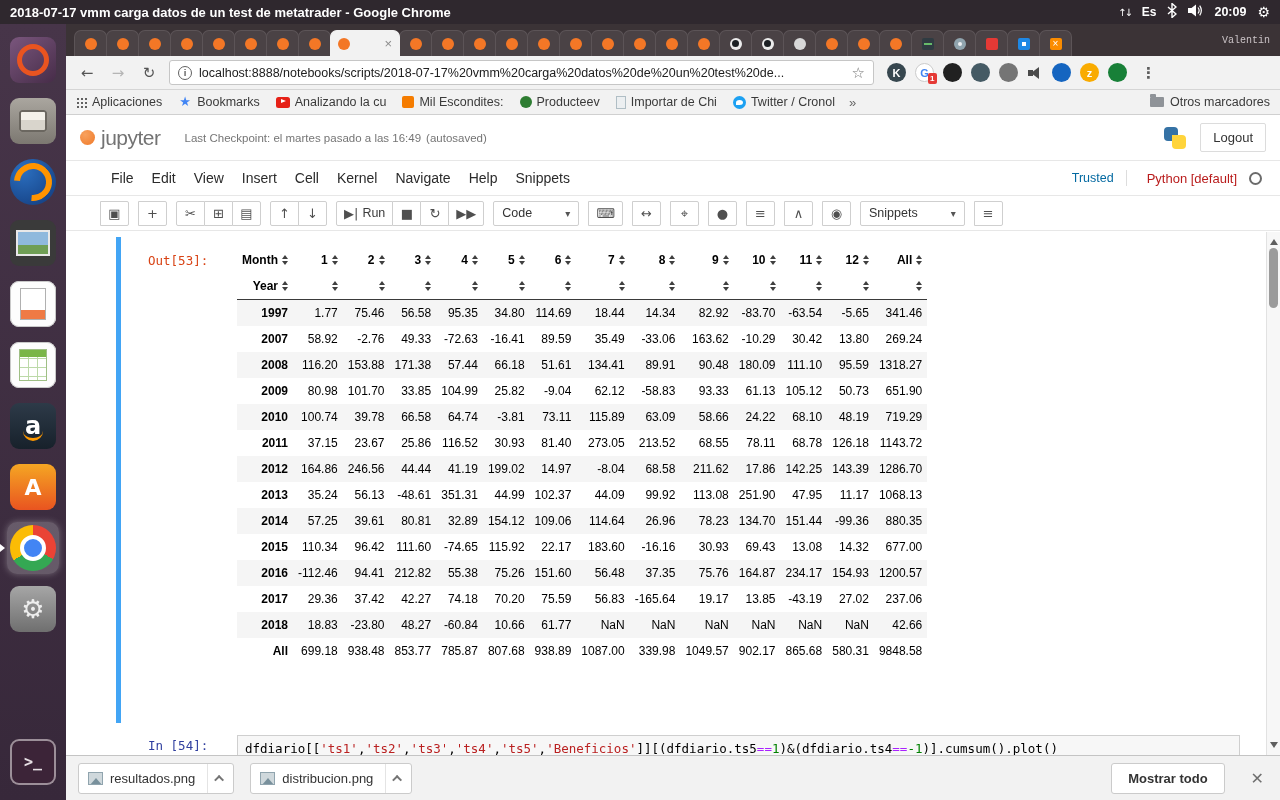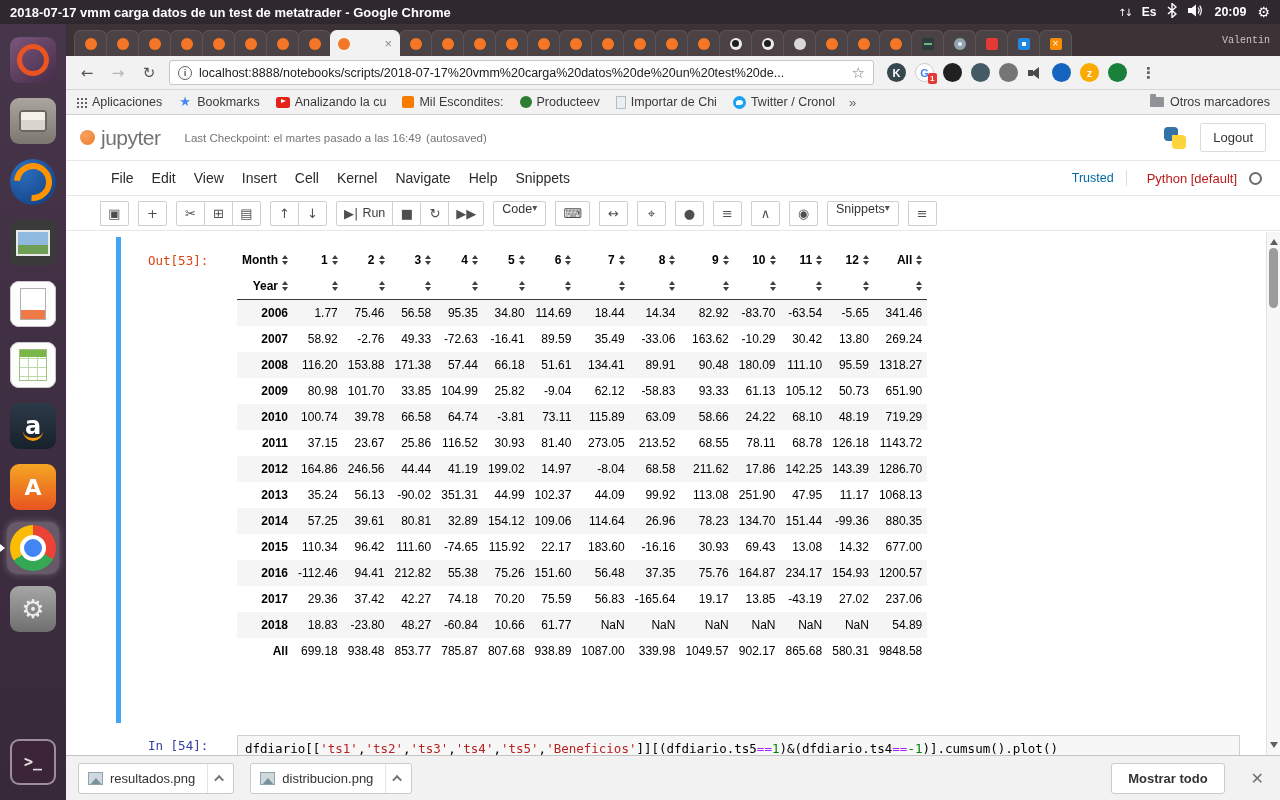--- a/index.html
+++ b/index.html
@@ -170,22 +170,22 @@
                 border-bottom:1px solid #e7e7e7; }
   .tb-group { display:flex; }
   .tb-btn { appearance:none; border:1px solid #cfcfcf; background:#fff; height:25px; min-width:29px;
             display:flex; align-items:center; justify-content:center; gap:4px; padding:0 7px;
             margin-left:-1px; color:#4f4f4f; font-size:12.5px; border-radius:1px;
             font-family:"DejaVu Sans","Liberation Sans",sans-serif; }
   .tb-group .tb-btn:first-child { margin-left:0; border-radius:2px 0 0 2px; }
   .tb-group .tb-btn:last-child { border-radius:0 2px 2px 0; }
   .tb-glyph { font-size:13px; line-height:1; }
   .tb-label { font-size:12.5px; color:#3c3c3c; font-family:"Liberation Sans",sans-serif; }
-  .tb-select { height:25px; border:1px solid #cfcfcf; background:#fff; display:flex; align-items:flex-start;
-               gap:0; padding:0 8px; font-size:12.5px; color:#333; border-radius:2px; white-space:nowrap; }
+  .tb-select { height:25px; border:1px solid #cfcfcf; background:#fff; display:flex; align-items:center;
+               gap:33px; padding:0 8px; font-size:12.5px; color:#333; border-radius:2px; white-space:nowrap; }
   .tb-select .caret { font-size:10px; color:#555; font-family:"DejaVu Sans",sans-serif; }
 
   .nb-body { position:absolute; left:0; right:14px; top:116px; bottom:0; }
   .cell-out { position:absolute; top:6px; left:50px; right:26px; height:486px; border-left:5px solid #42A5F5; }
   .out-prompt { position:absolute; left:27px; top:16px; font-family:"DejaVu Sans Mono",monospace;
                 font-size:12.5px; color:#D84315; white-space:nowrap; }
   .df-wrap { margin:10px 0 0 116px; }
   table.df { border-collapse:collapse; color:#000; }
   .df th, .df td { padding:5.5px 5px; text-align:right; font-size:12px; line-height:15px;
                    white-space:nowrap; min-width:40px; font-family:"Liberation Sans",sans-serif; }
@@ -625,21 +625,21 @@
                     <th><span class="sort"><i class="up"></i><i class="dn"></i></span></th>
                     <th><span class="sort"><i class="up"></i><i class="dn"></i></span></th>
                     <th><span class="sort"><i class="up"></i><i class="dn"></i></span></th>
                     <th><span class="sort"><i class="up"></i><i class="dn"></i></span></th>
                     <th><span class="sort"><i class="up"></i><i class="dn"></i></span></th>
                     <th><span class="sort"><i class="up"></i><i class="dn"></i></span></th>
                   </tr>
                 </thead>
                 <tbody>
                   <tr>
-                    <th>2006</th>
+                    <th>1997</th>
                     <td>1.77</td>
                     <td>75.46</td>
                     <td>56.58</td>
                     <td>95.35</td>
                     <td>34.80</td>
                     <td>114.69</td>
                     <td>18.44</td>
                     <td>14.34</td>
                     <td>82.92</td>
                     <td>-83.70</td>
@@ -740,21 +740,21 @@
                     <td>211.62</td>
                     <td>17.86</td>
                     <td>142.25</td>
                     <td>143.39</td>
                     <td>1286.70</td>
                   </tr>
                   <tr>
                     <th>2013</th>
                     <td>35.24</td>
                     <td>56.13</td>
-                    <td>-90.02</td>
+                    <td>-48.61</td>
                     <td>351.31</td>
                     <td>44.99</td>
                     <td>102.37</td>
                     <td>44.09</td>
                     <td>99.92</td>
                     <td>113.08</td>
                     <td>251.90</td>
                     <td>47.95</td>
                     <td>11.17</td>
                     <td>1068.13</td>
@@ -830,21 +830,21 @@
                     <td>48.27</td>
                     <td>-60.84</td>
                     <td>10.66</td>
                     <td>61.77</td>
                     <td>NaN</td>
                     <td>NaN</td>
                     <td>NaN</td>
                     <td>NaN</td>
                     <td>NaN</td>
                     <td>NaN</td>
-                    <td>54.89</td>
+                    <td>42.66</td>
                   </tr>
                   <tr>
                     <th>All</th>
                     <td>699.18</td>
                     <td>938.48</td>
                     <td>853.77</td>
                     <td>785.87</td>
                     <td>807.68</td>
                     <td>938.89</td>
                     <td>1087.00</td>

